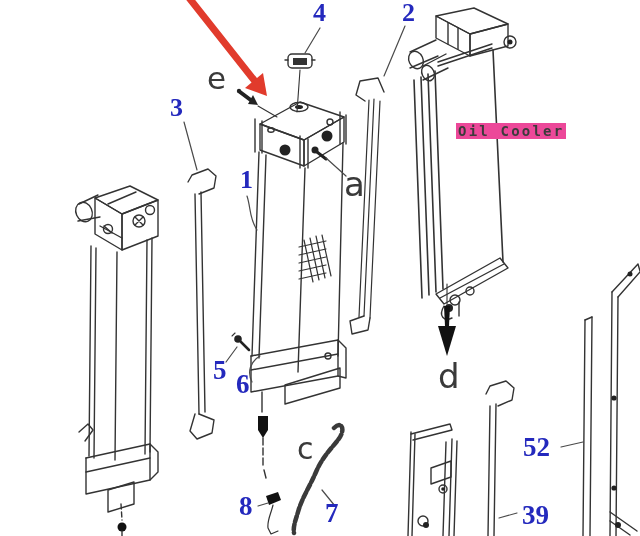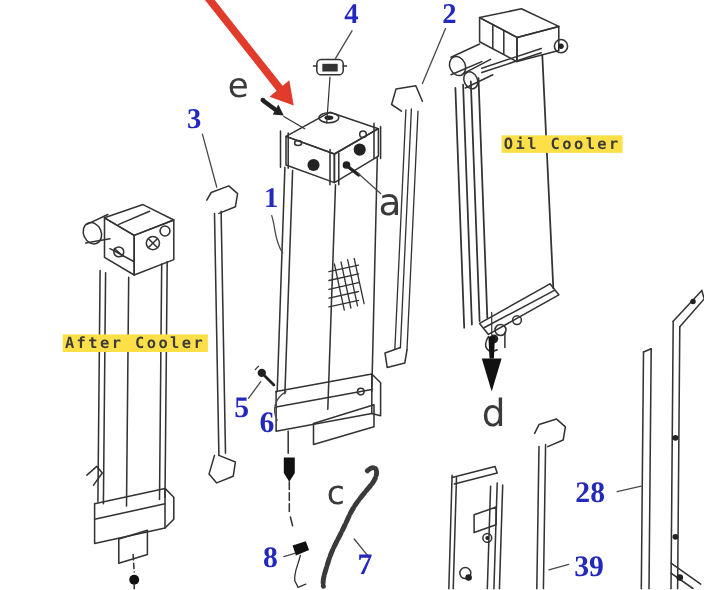--- a/index.html
+++ b/index.html
@@ -15,21 +15,21 @@
   }
   .num.big{font-size:27px;}
   .letter{
     position:absolute;line-height:1;
     font-family:"DejaVu Sans",sans-serif;font-weight:400;
     color:#3a3a3a;user-select:none;
   }
   .unit-label{
     position:absolute;line-height:1;
     font-family:"DejaVu Sans Mono",monospace;font-weight:700;font-size:14px;
-    letter-spacing:2.2px;color:#3b3b3b;background:#fde047;padding:1px 2px;
+    letter-spacing:2.2px;color:#3b3b3b;background:#ec4899;padding:1px 2px;
     white-space:nowrap;user-select:none;
   }
 </style>
 </head>
 <body>
 
 <div id="stage">
 
 <svg id="lineart" width="640" height="536" viewBox="0 0 640 536" stroke="#333333" stroke-width="1.4" fill="none" stroke-linecap="round" stroke-linejoin="round">
 
@@ -226,32 +226,31 @@
     <path d="M561,447 L583,442"></path>
     <path d="M517,513 L499,518"></path>
   </g>
 
   <g>
     <path d="M186,-6 L254,80" stroke="#e13b2c" stroke-width="7"></path>
     <polygon points="267,96 245,88 263,73" fill="#e13b2c" stroke="none"></polygon>
   </g>
 </svg>
 
-<div class="unit-label" style="left:57px;top:304px">After Cooler</div>
 <div class="unit-label" style="left:456px;top:123px">Oil Cooler</div>
 
 <div class="num" style="left:240px;top:167px">1</div>
 <div class="num" style="left:402px;top:0px">2</div>
 <div class="num" style="left:170px;top:95px">3</div>
 <div class="num" style="left:313px;top:0px">4</div>
 <div class="num big" style="left:213px;top:357px">5</div>
 <div class="num big" style="left:236px;top:371px">6</div>
 <div class="num big" style="left:325px;top:500px">7</div>
 <div class="num big" style="left:239px;top:493px">8</div>
 <div class="num big" style="left:522px;top:502px">39</div>
-<div class="num big" style="left:523px;top:434px">28</div>
+<div class="num big" style="left:523px;top:434px">52</div>
 
 <div class="letter" style="left:207px;top:63px;font-size:31px">e</div>
 <div class="letter" style="left:344px;top:167px;font-size:34px">a</div>
 <div class="letter" style="left:297px;top:434px;font-size:30px">c</div>
 <div class="letter" style="left:438px;top:359px;font-size:34px">d</div>
 
 </div>
 
 </body></html>

